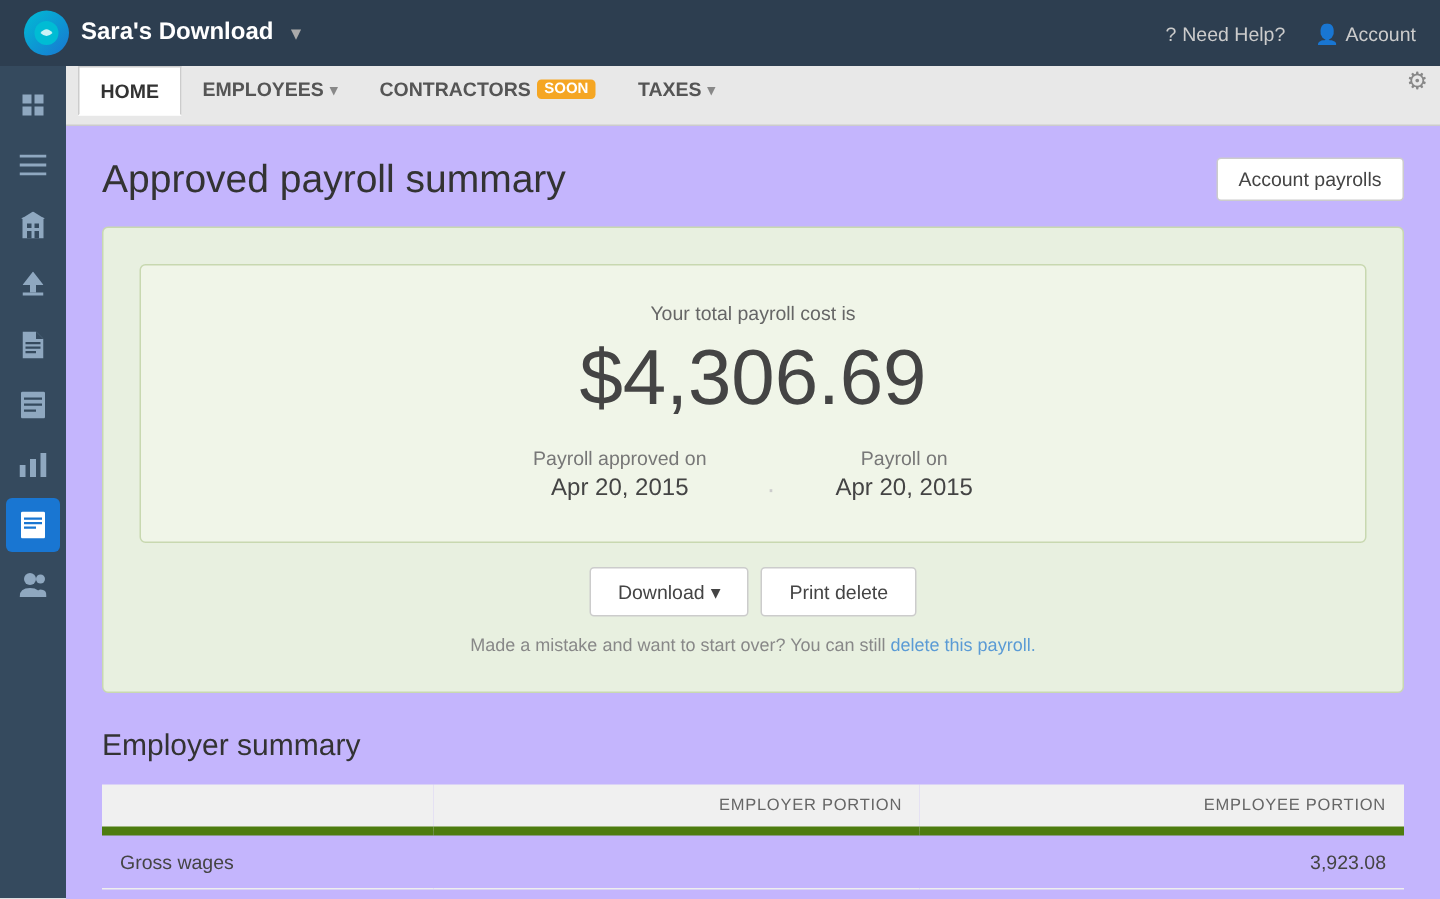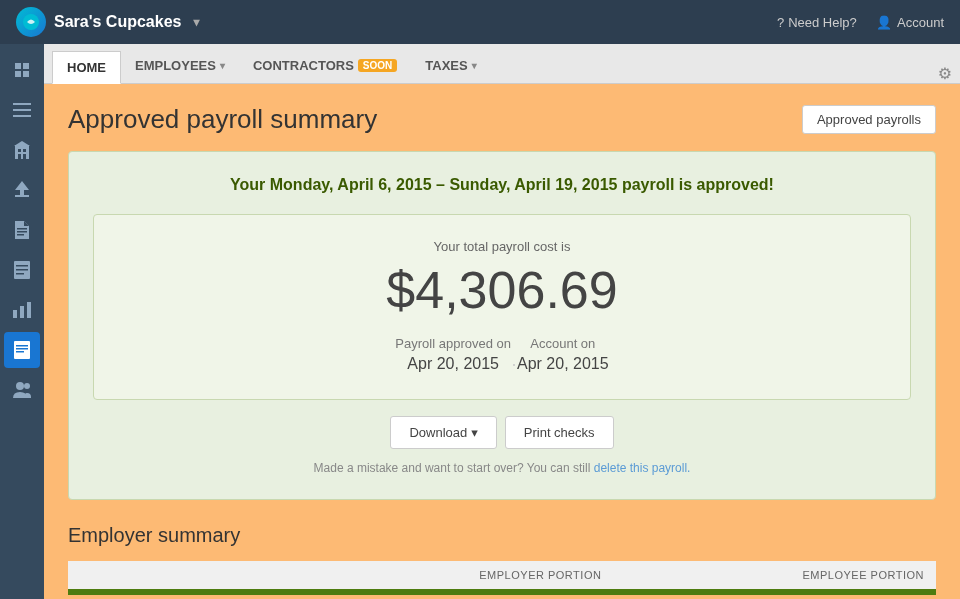--- a/index.html
+++ b/index.html
@@ -92,21 +92,21 @@
       display: flex;
       flex-direction: column;
       overflow: hidden;
     }
 
     
     .tab-bar {
       background: #e8e8e8;
       border-bottom: 1px solid #ccc;
       display: flex;
-      align-items: flex-end;
+      align-items: flex-start;
       padding: 0 8px;
       height: 40px;
       flex-shrink: 0;
     }
     .tab {
       padding: 8px 14px;
       font-size: 13px;
       font-weight: 600;
       color: #555;
       cursor: pointer;
@@ -142,21 +142,21 @@
       color: #888;
       font-size: 16px;
       cursor: pointer;
     }
 
     
     .page-content {
       flex: 1;
       overflow-y: auto;
       padding: 20px 24px;
-      background: #fdba74;
+      background: #c4b5fd;
     }
 
     .page-header {
       display: flex;
       align-items: center;
       justify-content: space-between;
       margin-bottom: 16px;
     }
     .page-title {
       font-size: 26px;
@@ -202,20 +202,21 @@
     }
     .payroll-cost-amount {
       font-size: 52px;
       font-weight: 300;
       color: #444;
       margin-bottom: 16px;
     }
     .payroll-dates {
       display: flex;
       justify-content: center;
+      gap: 40px;
       font-size: 13px;
       color: #777;
     }
     .payroll-date-item {
       display: flex;
       flex-direction: column;
       align-items: center;
       gap: 4px;
     }
     .payroll-date-value {
@@ -300,21 +301,21 @@
 <body>
 
 <div class="top-nav">
   <div class="top-nav-logo">
     <div class="logo-circle">
       <svg width="18" height="18" viewBox="0 0 18 18" fill="none">
         <circle cx="9" cy="9" r="8" fill="#00bcd4"></circle>
         <path d="M5 9 Q9 4 13 9 Q9 13 5 9Z" fill="white" opacity="0.8"></path>
       </svg>
     </div>
-    <span>Sara's Cupcakes</span>
+    <span>Sara's Download</span>
     <span class="top-nav-dropdown">▾</span>
   </div>
   <div class="top-nav-right">
     <a>
       <span>?</span>
       <span>Need Help?</span>
     </a>
     <a>
       <span>👤</span>
       <span>Account</span>
@@ -416,48 +417,47 @@
         <span>TAXES</span>
         <span class="tab-caret">▾</span>
       </div>
       <div class="tab-bar-settings">⚙</div>
     </div>
 
     <div class="page-content">
 
       <div class="page-header">
         <h1 class="page-title">Approved payroll summary</h1>
-        <button class="approved-payrolls-btn">Approved payrolls</button>
+        <button class="approved-payrolls-btn">Account payrolls</button>
       </div>
 
       <div class="summary-box">
-        <div class="summary-box-title">Your Monday, April 6, 2015 – Sunday, April 19, 2015 payroll is approved!</div>
 
         <div class="inner-box">
           <div class="payroll-cost-label">Your total payroll cost is</div>
           <div class="payroll-cost-amount">$4,306.69</div>
           <div class="payroll-dates">
             <div class="payroll-date-item">
               <span>Payroll approved on</span>
               <span class="payroll-date-value">Apr 20, 2015</span>
             </div>
             <div class="date-separator">·</div>
             <div class="payroll-date-item">
-              <span>Account on</span>
+              <span>Payroll on</span>
               <span class="payroll-date-value">Apr 20, 2015</span>
             </div>
           </div>
         </div>
 
         <div class="action-buttons">
           <button class="btn">
             <span>Download</span>
             <span>▾</span>
           </button>
-          <button class="btn">Print checks</button>
+          <button class="btn">Print delete</button>
         </div>
 
         <div class="mistake-text">
           <span>Made a mistake and want to start over? You can still </span><a class="mistake-link">delete this payroll.</a>
         </div>
       </div>
 
       <div>
         <h2 class="employer-summary-title">Employer summary</h2>
         <table class="summary-table">

